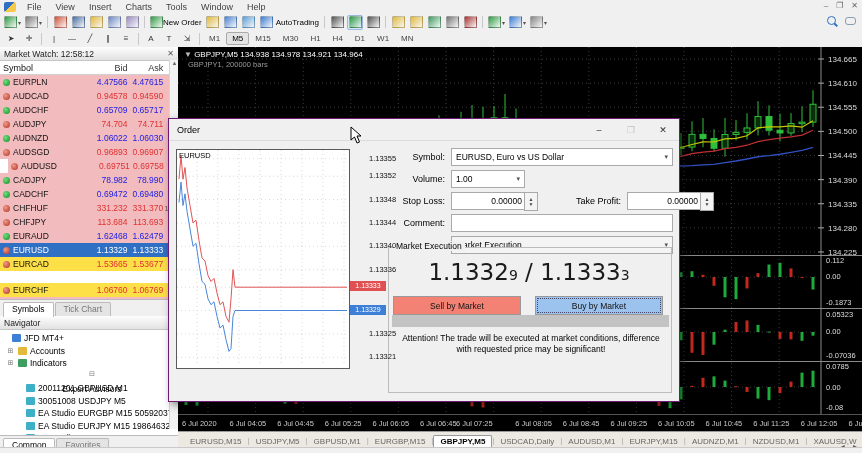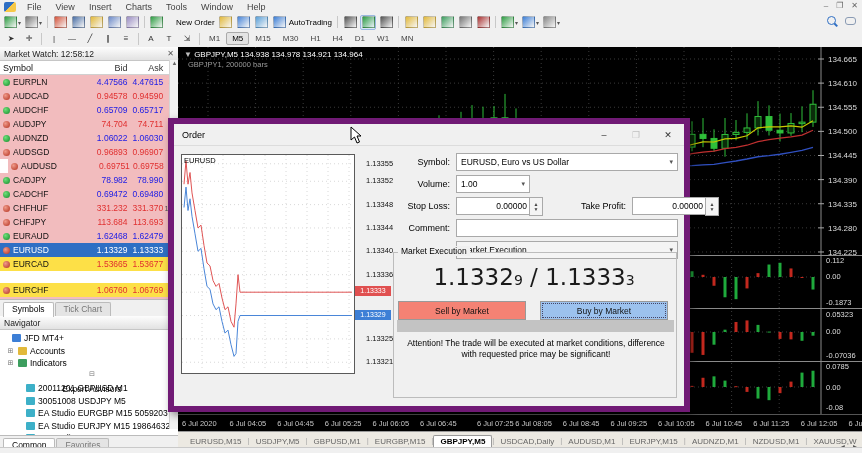--- a/index.html
+++ b/index.html
@@ -58,29 +58,29 @@
   #time-axis{left:178px;top:414px;width:684px;height:17px;background:#000;border-top:1px solid #555;overflow:hidden;}
   .tlabel{position:absolute;top:4px;color:#c8c8c8;font-size:7.5px;white-space:nowrap;}
   #chart-tabs{left:178px;top:431px;width:684px;height:16px;background:#ece9e2;border-top:1px solid #999;
               display:flex;align-items:flex-end;padding-left:6px;overflow:hidden;}
   .ctab{padding:1px 6px 2px;font-size:8px;color:#666;white-space:nowrap;}
   .ctab.active{background:#fff;border:1px solid #999;border-bottom:none;border-radius:2px 2px 0 0;color:#000;font-weight:bold;}
   .ctab-sep{color:#aaa;font-size:8px;align-self:center;}
   #ctab-arrows{position:absolute;right:2px;bottom:2px;color:#555;font-size:8px;letter-spacing:3px;}
   #status-strip{left:0;top:447px;width:862px;height:6px;background:#f0f0f0;border-top:1px solid #c9c9c9;}
   
-  #dialog{left:168px;top:118px;width:510px;height:282px;background:#f0f0f0;border:6px solid #701a75;
+  #dialog{left:168px;top:118px;width:510px;height:282px;background:#f0f0f0;border:1px solid #701a75;
           box-shadow:3px 3px 8px rgba(0,0,0,.45);z-index:10;}
   #dlg-title{height:21px;background:#f0f0f0;border-bottom:1px solid #dcdcdc;display:flex;align-items:center;}
   #dlg-title-text{padding-left:8px;font-size:9px;color:#000;flex:1;}
   .dlg-btn{width:32px;height:100%;display:flex;align-items:center;justify-content:center;color:#333;font-size:9px;}
   .dlg-btn.dis{color:#c0c0c0;}
   #tickbox{left:7px;top:30px;width:172px;height:218px;background:#fff;border:1px solid #5a5a5a;}
   #tick-sym{left:10px;top:32px;font-size:7.5px;color:#000;z-index:3;}
-  .tick-lab{position:absolute;left:192px;font-size:7.5px;color:#111;}
+  .tick-lab{position:absolute;left:200px;font-size:7.5px;color:#111;}
   .badge{position:absolute;left:181px;width:36px;height:10px;font-size:7px;color:#fff;text-align:center;line-height:10px;}
   .flabel{position:absolute;font-size:9px;color:#000;text-align:right;}
   .field{position:absolute;background:#fff;border:1px solid #a9a9a9;font-size:8.5px;display:flex;align-items:center;padding:0 4px;color:#000;}
   .field .val{flex:1;}
   .fdd{color:#555;font-size:7px;}
   .spin{position:absolute;width:12px;height:17px;border:1px solid #a9a9a9;background:#f4f4f4;
         display:flex;flex-direction:column;align-items:center;justify-content:center;font-size:5px;color:#444;line-height:5px;}
   #groupbox{position:absolute;left:219px;top:128px;width:282px;height:144px;border:1px solid #bcbcbc;}
   #group-label{position:absolute;left:224px;top:122px;background:#f0f0f0;padding:0 3px;font-size:8.5px;}
   #bigprice{position:absolute;left:219px;top:140px;width:282px;text-align:center;color:#1a1a1a;
@@ -136,21 +136,21 @@
     </span>
     <span class="tbtn">
       <span class="icbox" style="background: linear-gradient(135deg, rgb(109, 139, 201), rgba(255, 255, 255, 0.4)); border: 1px solid rgba(0, 0, 0, 0.2);"></span>
     </span>
     <span class="tbtn">
       <span class="icbox" style="background: linear-gradient(135deg, rgb(155, 142, 196), rgba(255, 255, 255, 0.4)); border: 1px solid rgba(0, 0, 0, 0.2);"></span>
     </span>
     <span class="tsep"></span>
     <span class="tbtn">
       <span class="icbox" style="background: linear-gradient(135deg, rgb(47, 158, 68), rgba(255, 255, 255, 0.4)); border: 1px solid rgba(0, 0, 0, 0.2);"></span>
-      <span style="margin-left: 13px; color: rgb(0, 0, 0);"> New Order</span>
+      <span style="margin-left: 0; color: rgb(0, 0, 0);"> New Order</span>
     </span>
     <span class="tbtn">
       <span class="icbox" style="background: linear-gradient(135deg, rgb(226, 185, 59), rgba(255, 255, 255, 0.4)); border: 1px solid rgba(0, 0, 0, 0.2);"></span>
     </span>
     <span class="tbtn">
       <span class="icbox" style="background: linear-gradient(135deg, rgb(74, 134, 216), rgba(255, 255, 255, 0.4)); border: 1px solid rgba(0, 0, 0, 0.2);"></span>
     </span>
     <span class="tbtn">
       <span class="icbox" style="background: linear-gradient(135deg, rgb(90, 160, 216), rgba(255, 255, 255, 0.4)); border: 1px solid rgba(0, 0, 0, 0.2);"></span>
     </span>
@@ -801,21 +801,21 @@
   <span>134.938 134.978 134.921 134.964</span>
 </div>
 <div id="chart-h2" class="abs">GBPJPY1, 200000 bars</div>
 <div id="time-axis" class="abs">
     <span class="tlabel" style="left: 4px;">6 Jul 2020</span>
     <span class="tlabel" style="left: 51.6px;">6 Jul 04:05</span>
     <span class="tlabel" style="left: 99.2px;">6 Jul 04:45</span>
     <span class="tlabel" style="left: 146.8px;">6 Jul 05:25</span>
     <span class="tlabel" style="left: 194.4px;">6 Jul 06:05</span>
     <span class="tlabel" style="left: 242px;">6 Jul 06:45</span>
-    <span class="tlabel" style="left: 299px;">6 Jul 07:25</span>
+    <span class="tlabel" style="left: 278px;">6 Jul 07:25</span>
     <span class="tlabel" style="left: 337.2px;">6 Jul 08:05</span>
     <span class="tlabel" style="left: 384.8px;">6 Jul 08:45</span>
     <span class="tlabel" style="left: 432.4px;">6 Jul 09:25</span>
     <span class="tlabel" style="left: 480px;">6 Jul 10:05</span>
     <span class="tlabel" style="left: 527.6px;">6 Jul 10:45</span>
     <span class="tlabel" style="left: 575.2px;">6 Jul 11:25</span>
     <span class="tlabel" style="left: 622.8px;">6 Jul 12:05</span>
     <span class="tlabel" style="left: 670.4px;">6 Jul 12:45</span>
   </div>
 <div id="chart-tabs" class="abs">

